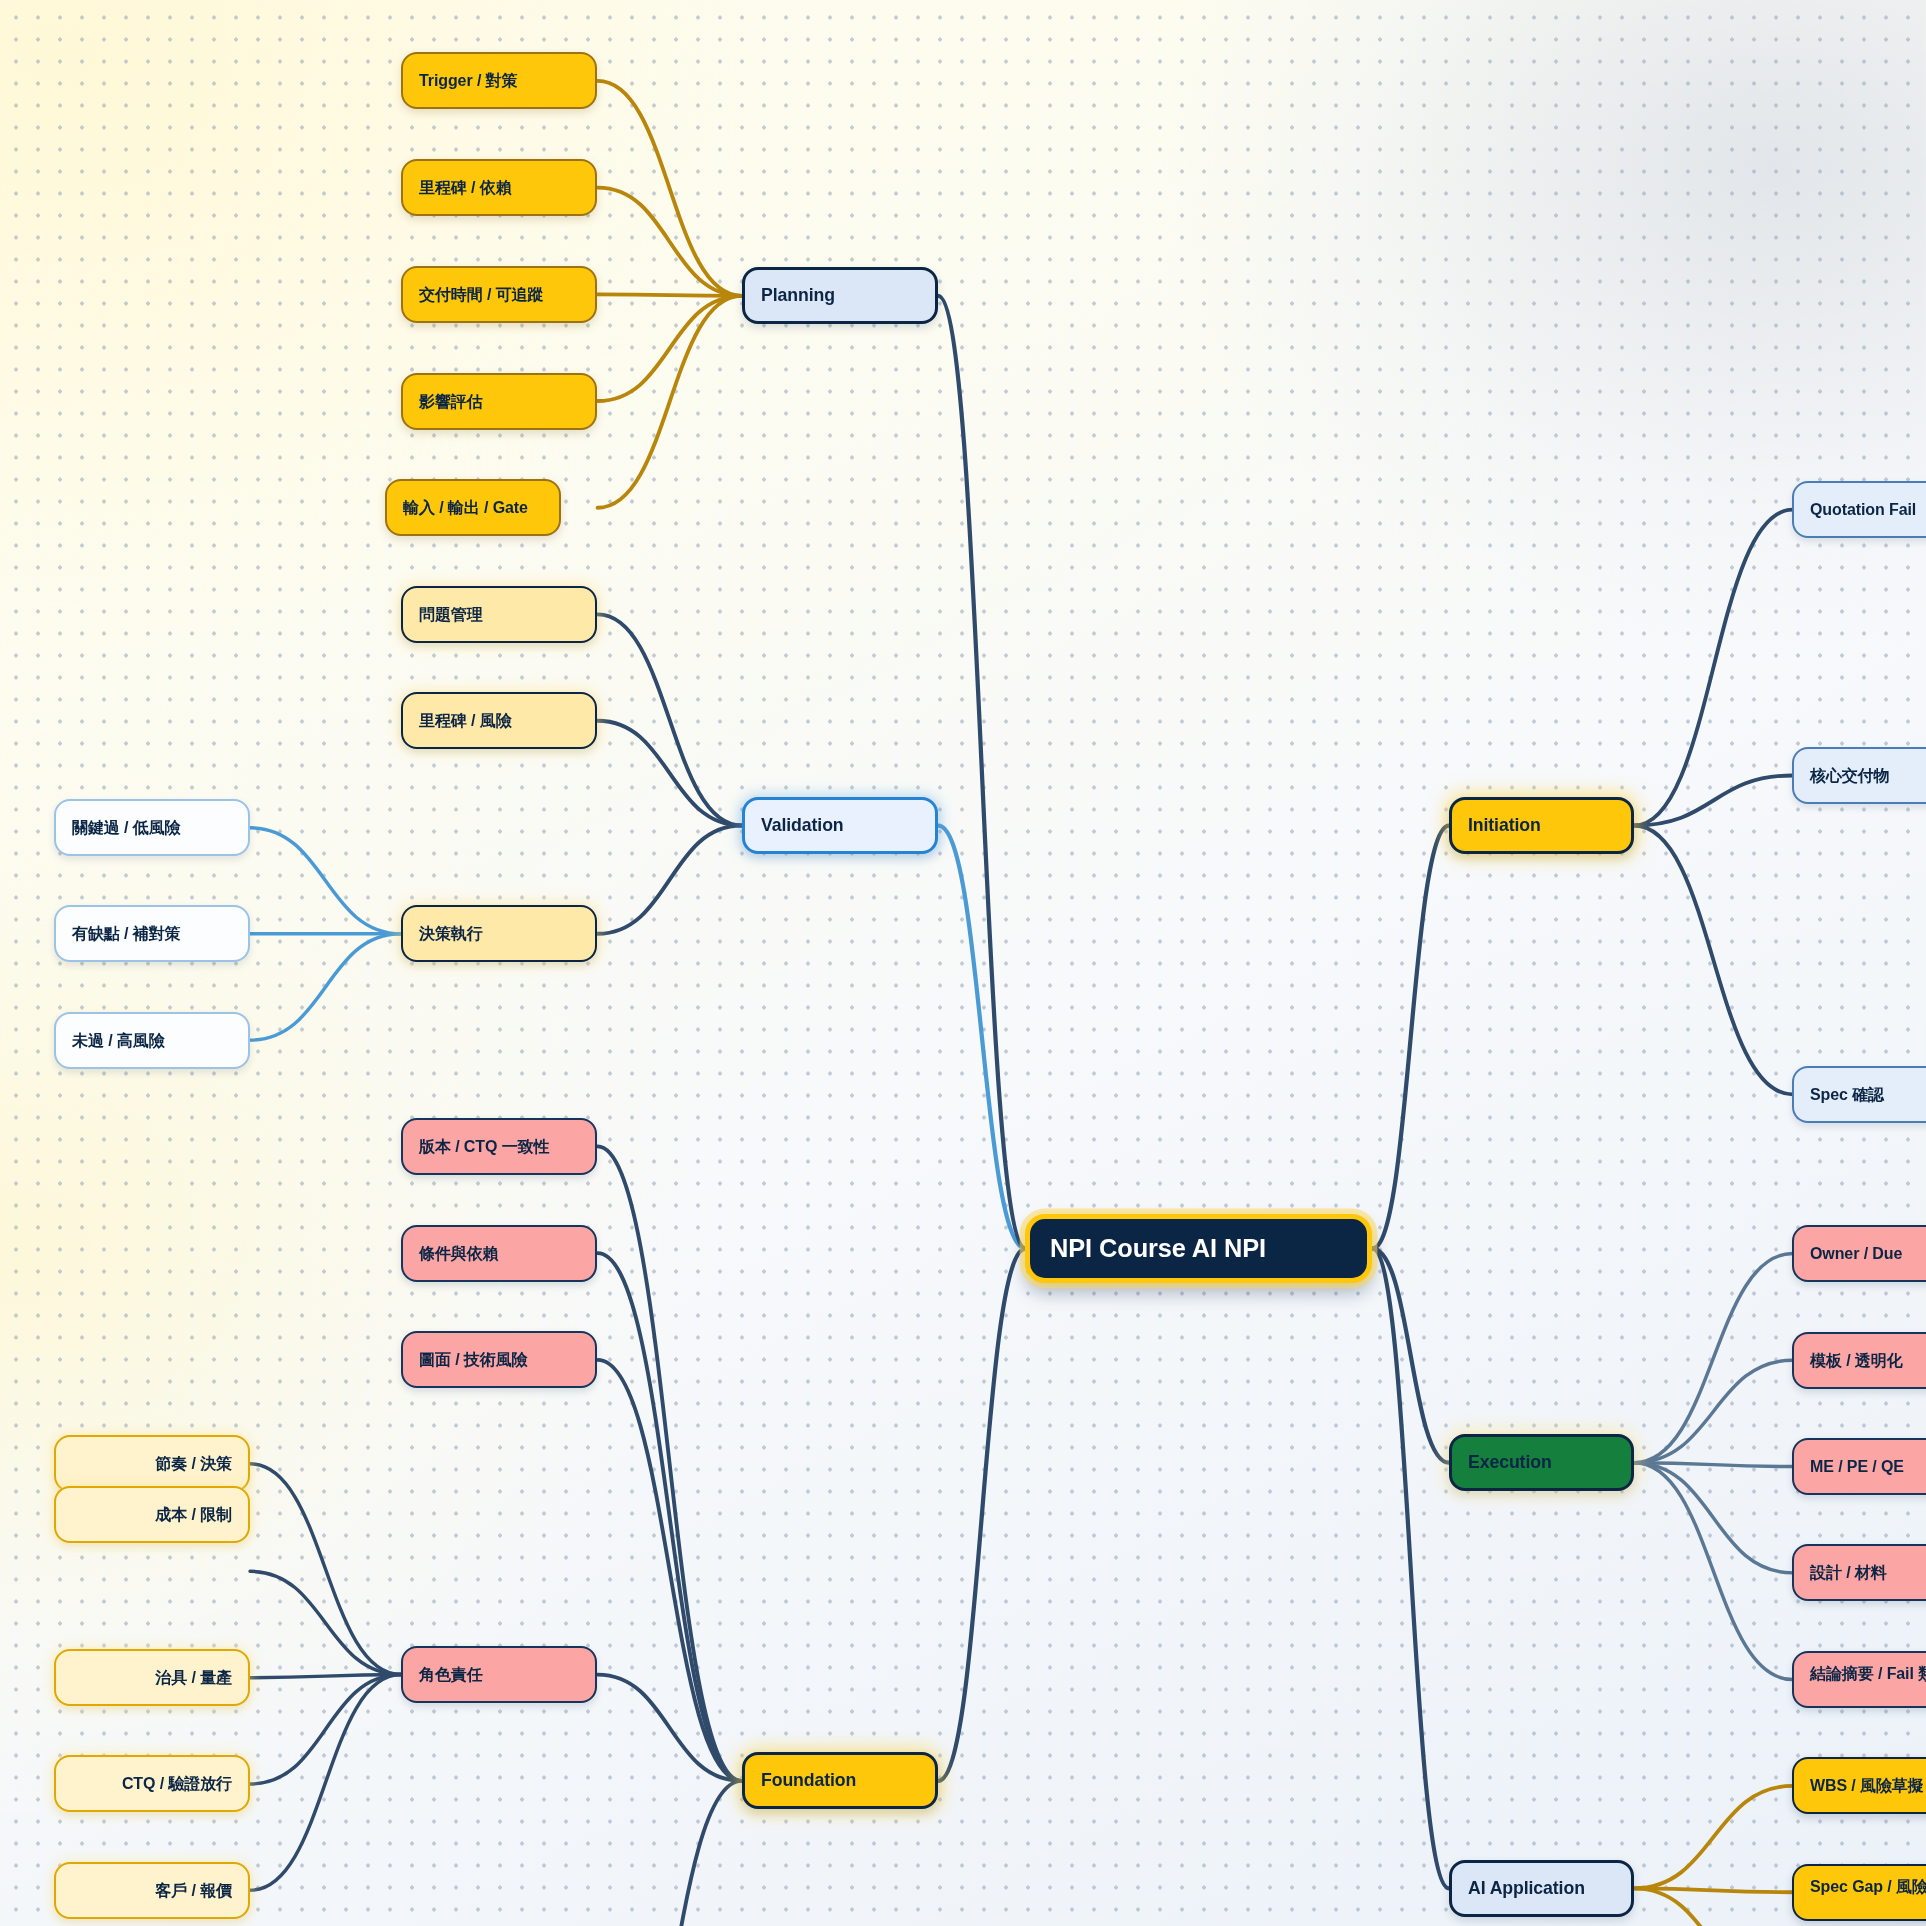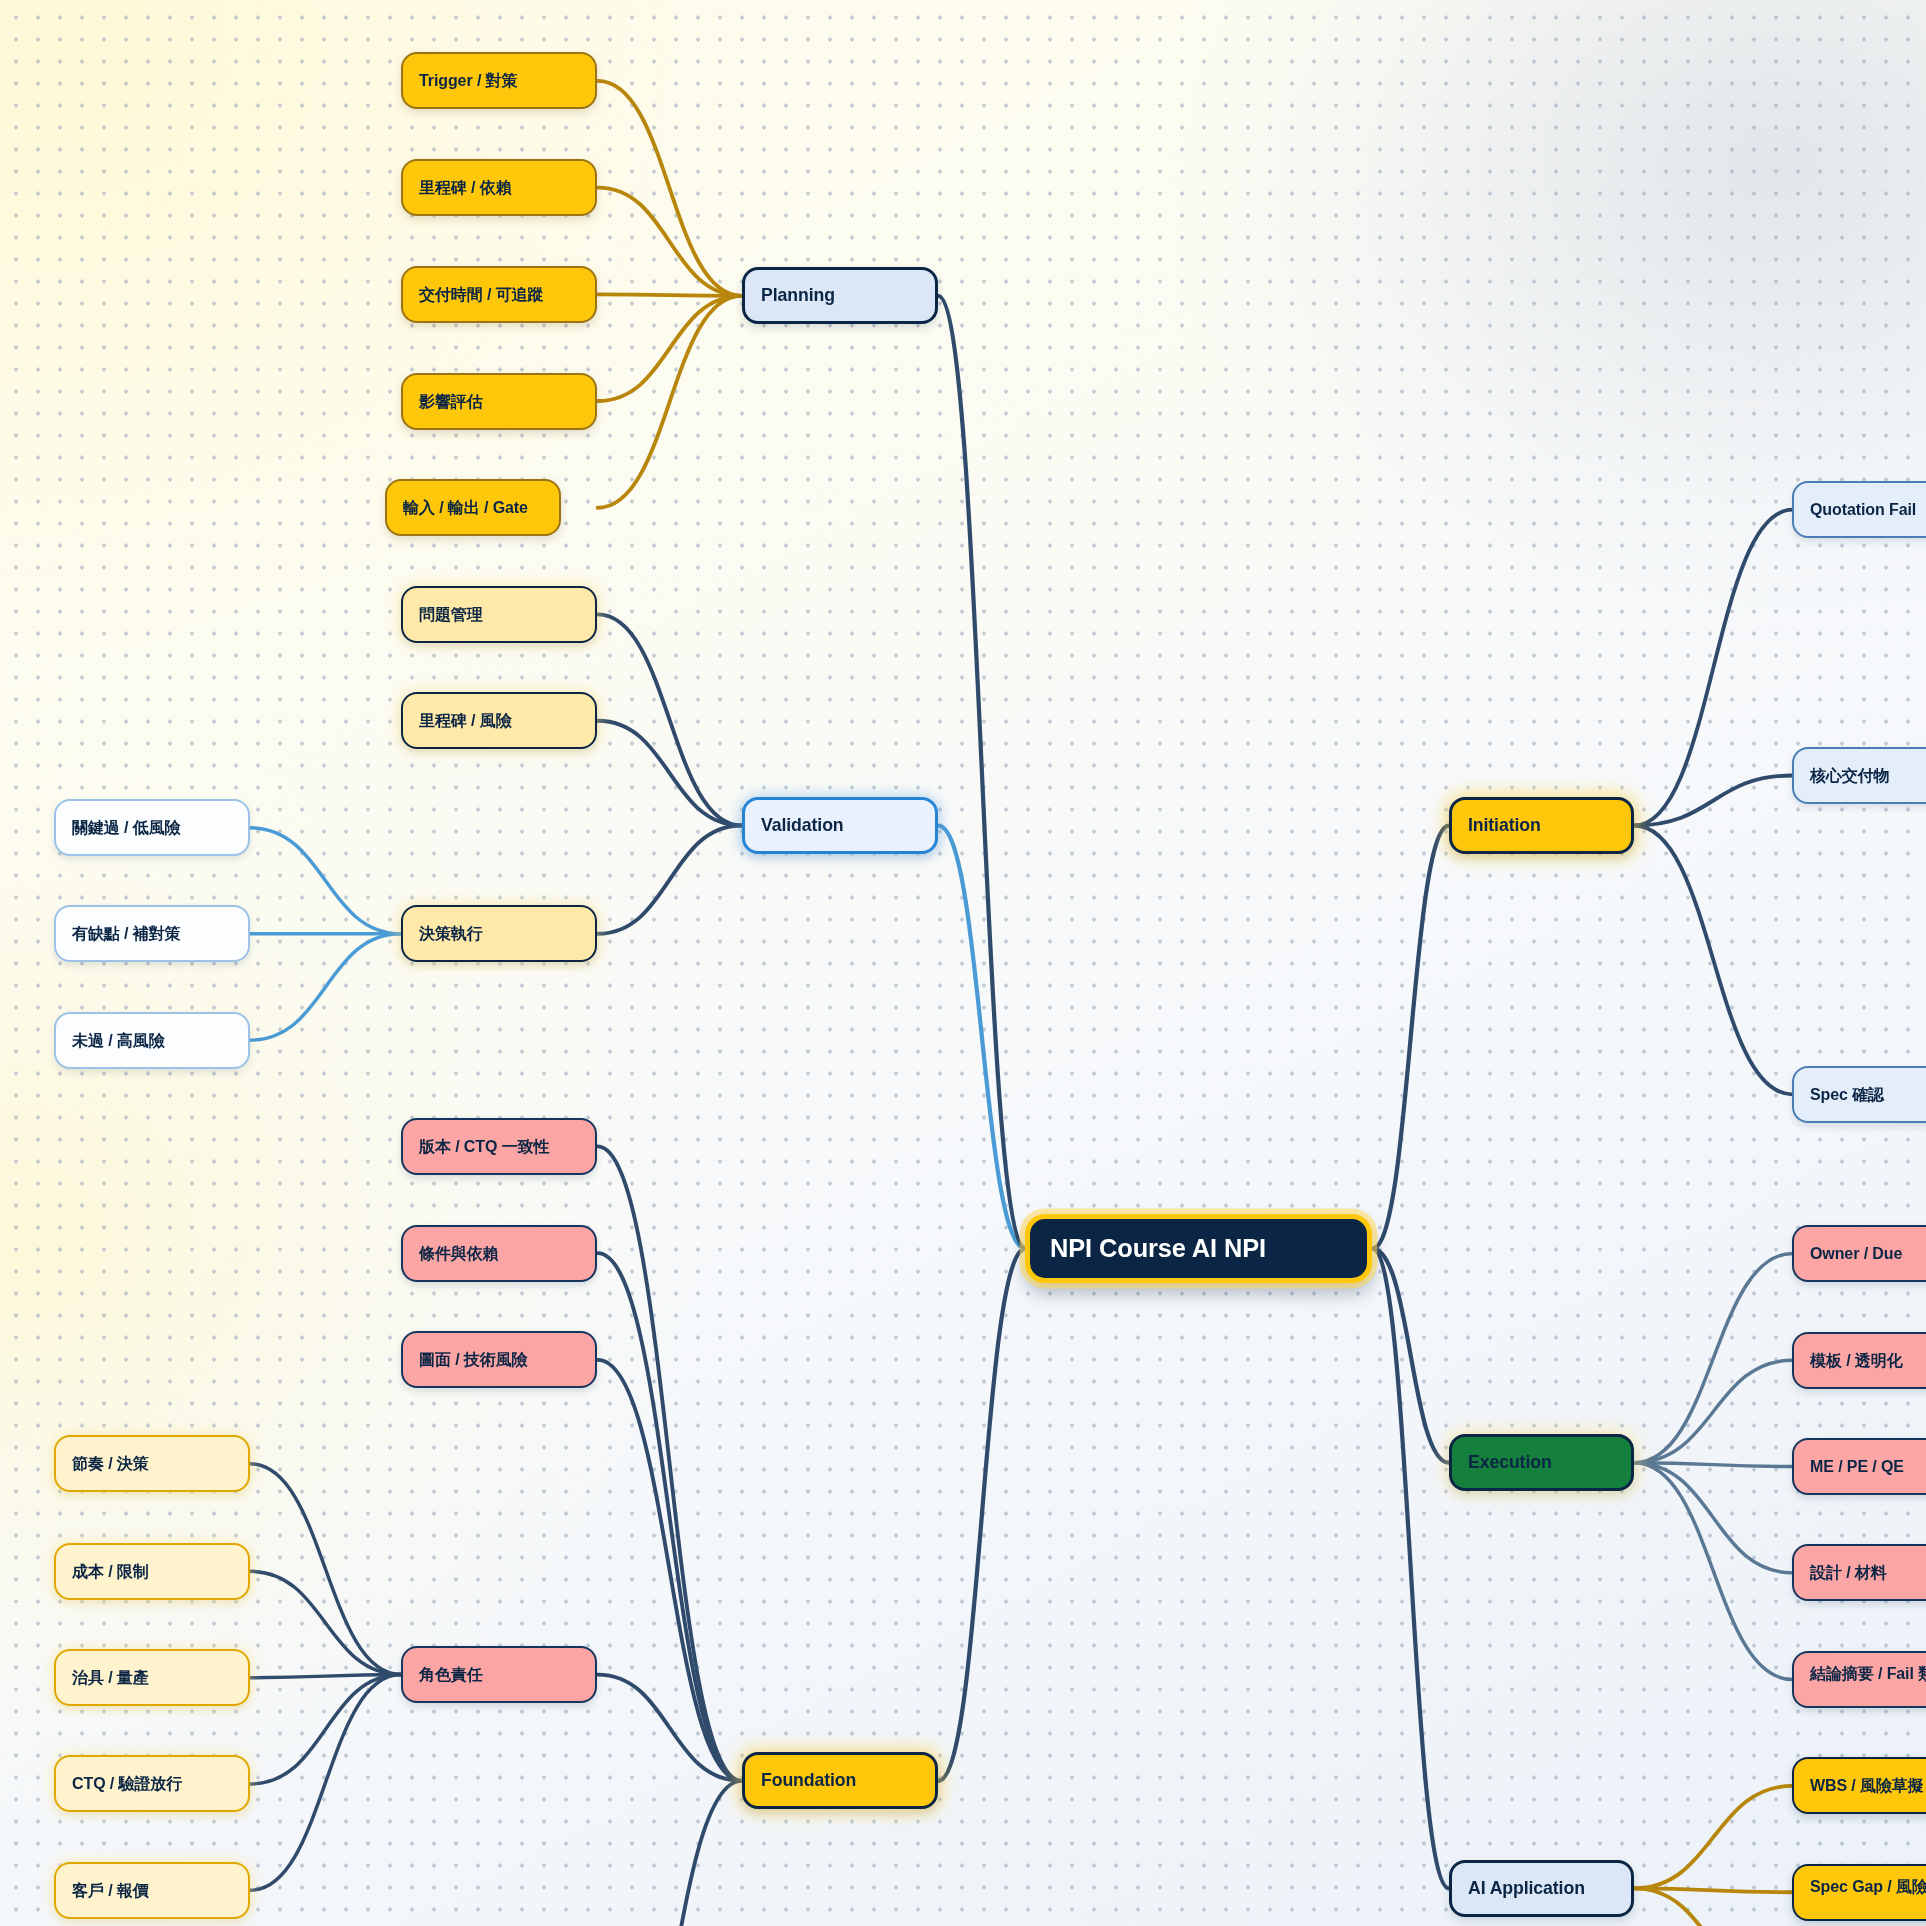--- a/index.html
+++ b/index.html
@@ -94,20 +94,21 @@
     background:#ffe9a8;
     border:2.7px solid #0b2545;
     box-shadow:0 0 13px 3.1px rgba(255,226,130,0.45), 0 3.9px 7.7px rgba(11,37,69,0.12);
     font-size:16px;
   }
   .n-pale-amber{
     background:#fff3cd;
     border:2.7px solid #e0a800;
     box-shadow:0 0 11.6px 2.7px rgba(255,232,150,0.42), 0 3.5px 7px rgba(150,120,30,0.12);
     font-size:16px;
+    justify-content:flex-end;
   }
   .n-blue-soft{
     background:#fca5a5;
     border:2.7px solid #16355c;
     box-shadow:0 3.5px 7.7px rgba(11,37,69,0.13);
     font-size:16px;
   }
   .n-blue-mid{
     background:#e4edfa;
     border:2.3px solid #4a7db5;
@@ -246,21 +247,21 @@
       </div>
       <div class="node n-blue-soft" style="left: 401px; top: 1331px; width: 196px; height: 57px;">
         <span>圖面 / 技術風險</span>
       </div>
       <div class="node n-blue-soft" style="left: 401px; top: 1646px; width: 196px; height: 57px;">
         <span>角色責任</span>
       </div>
       <div class="node n-pale-amber" style="left: 54px; top: 1435px; width: 196px; height: 57px;">
         <span>節奏 / 決策</span>
       </div>
-      <div class="node n-pale-amber" style="left: 54px; top: 1543px; width: 196px; height: 57px;">
+      <div class="node n-pale-amber" style="left: 54px; top: 1486px; width: 196px; height: 57px;">
         <span>成本 / 限制</span>
       </div>
       <div class="node n-pale-amber" style="left: 54px; top: 1649px; width: 196px; height: 57px;">
         <span>治具 / 量產</span>
       </div>
       <div class="node n-pale-amber" style="left: 54px; top: 1755px; width: 196px; height: 57px;">
         <span>CTQ / 驗證放行</span>
       </div>
       <div class="node n-pale-amber" style="left: 54px; top: 1862px; width: 196px; height: 57px;">
         <span>客戶 / 報價</span>

